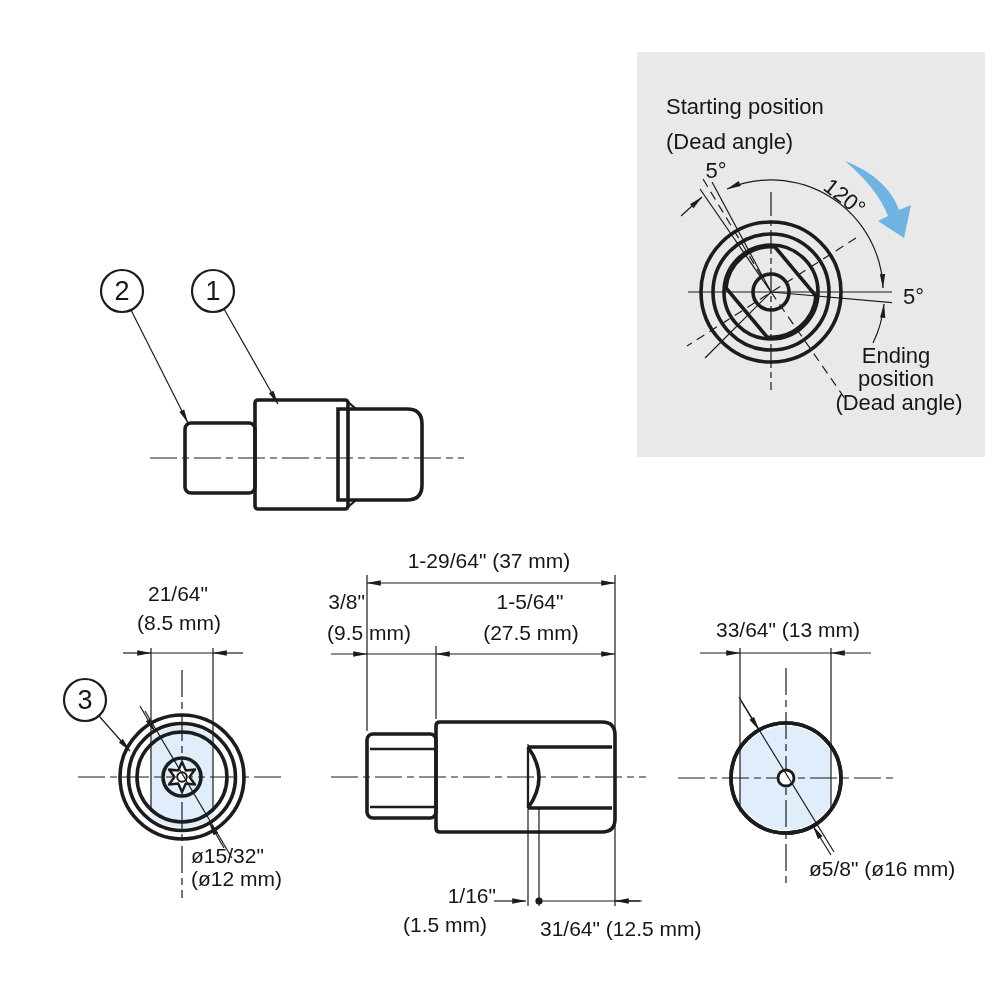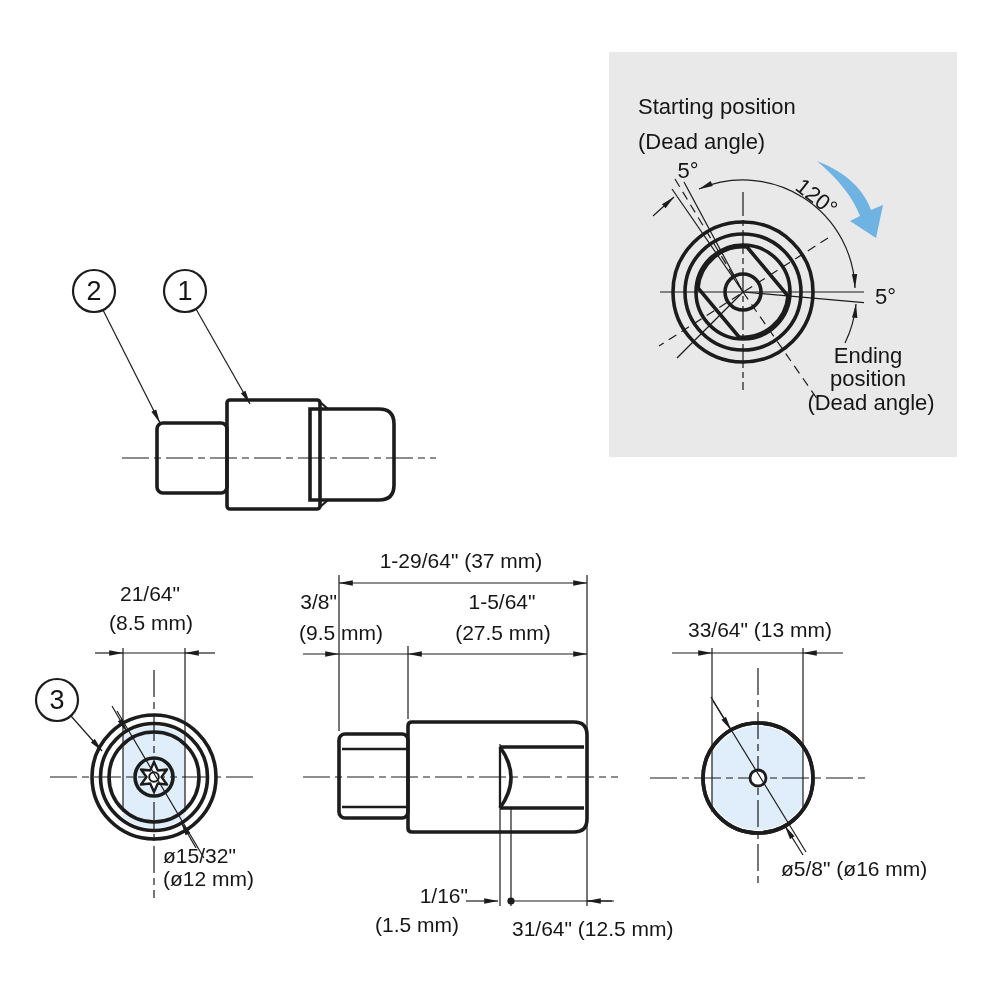--- a/index.html
+++ b/index.html
@@ -1,17 +1,17 @@
 <!DOCTYPE html>
 <html><head>
 <meta charset="utf-8">
 <style>
   html,body{margin:0;padding:0;background:#fff;}
   #stage{width:840px;height:1000px;position:relative;background:#84cc16;
-         font-family:"Liberation Sans", sans-serif;}
+         font-family:"Liberation Sans", sans-serif;margin-left:28px;}
   svg{position:absolute;left:0;top:0;}
   text{fill:#161616;font-family:"Liberation Sans", sans-serif;}
   .dim{font-size:21px;}
   .pnl{font-size:22px;}
   .bal{font-size:27px;}
   .thin{stroke:#1c1c1c;stroke-width:1.2;fill:none;}
   .thick{stroke:#1c1c1c;stroke-width:3.6;fill:none;}
   .mid{stroke:#1c1c1c;stroke-width:2.3;fill:none;}
   .cl{stroke:#1c1c1c;stroke-width:1.2;fill:none;stroke-dasharray:27 5 7 5;}
   .dsh{stroke:#1c1c1c;stroke-width:1.2;fill:none;stroke-dasharray:9 6;}

